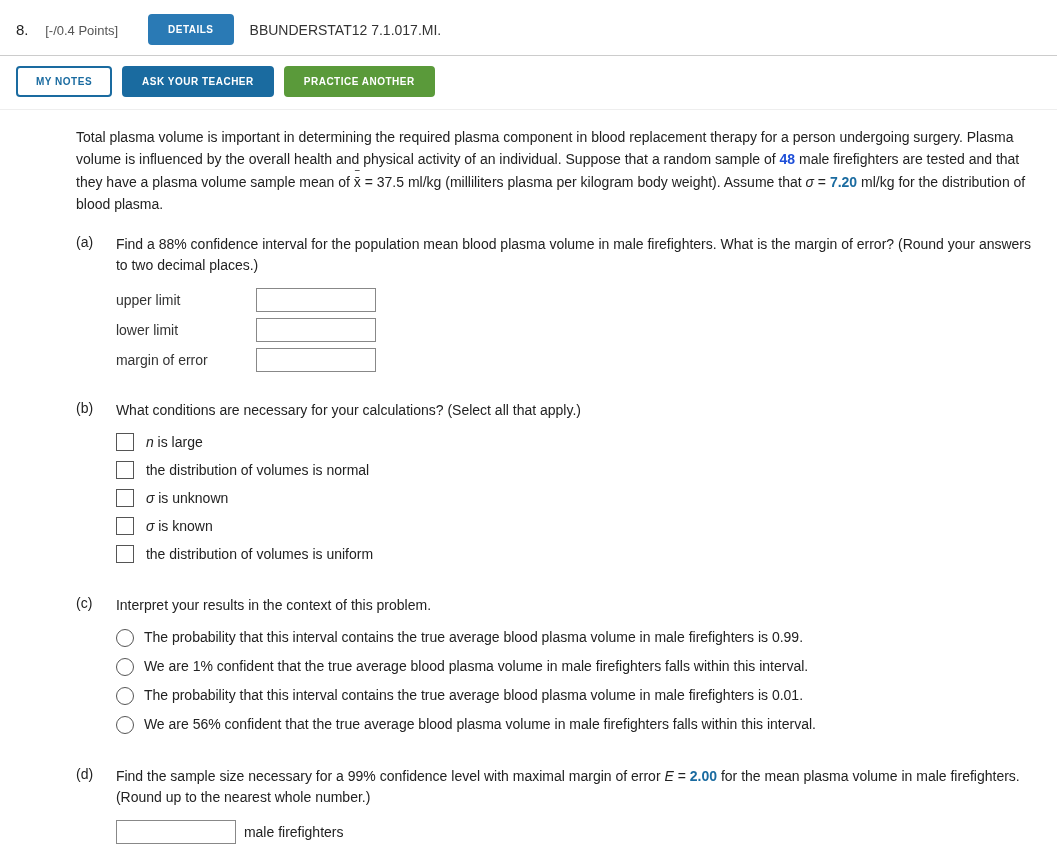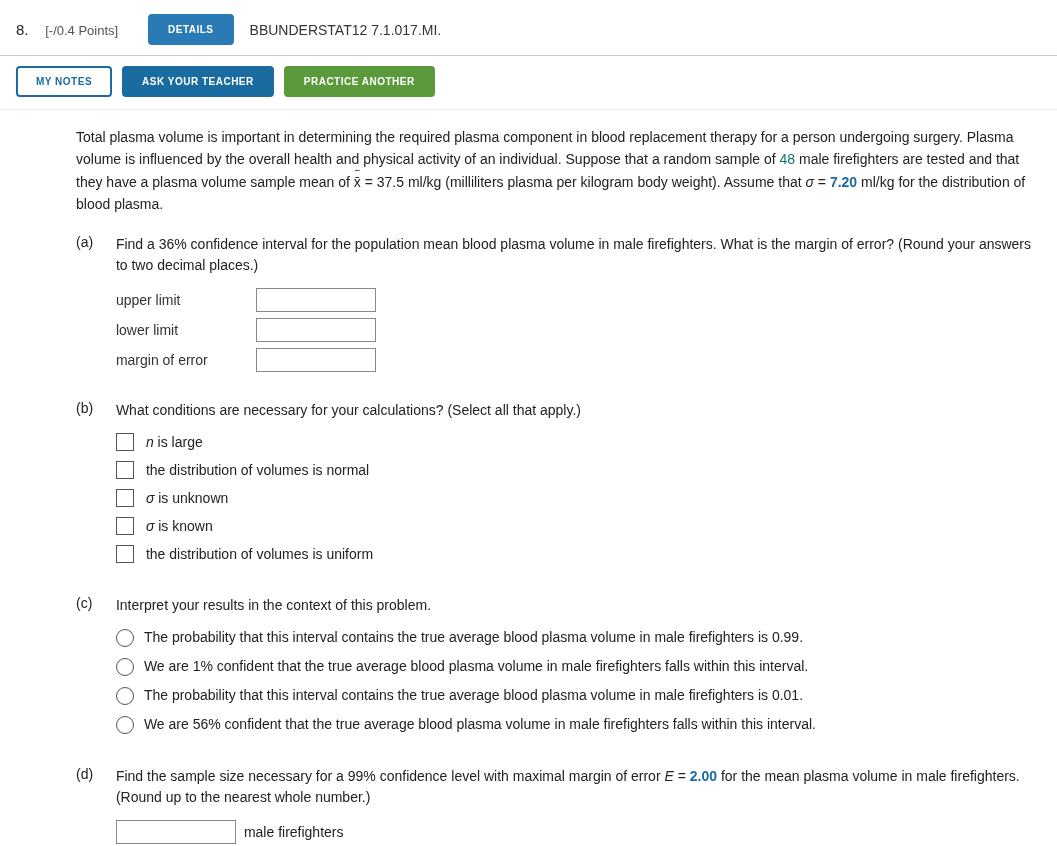--- a/index.html
+++ b/index.html
@@ -61,21 +61,21 @@
       border-bottom: 1px solid #eee;
     }
     .content {
       padding: 16px 20px 16px 76px;
     }
     .intro-text {
       line-height: 1.6;
       margin-bottom: 18px;
       color: #222;
     }
-    .highlight-orange { color: #0f766e; font-weight: normal; }
+    .highlight-orange { color: #1d4ed8; font-weight: bold; }
     .highlight-blue { color: #1a6ba0; font-weight: bold; }
     .part {
       margin-bottom: 22px;
     }
     .part-label {
       display: inline-block;
       min-width: 30px;
       font-weight: normal;
       color: #222;
       vertical-align: top;
@@ -185,21 +185,21 @@
 
 <div class="content">
 
   <p class="intro-text">
     <span>Total plasma volume is important in determining the required plasma component in blood replacement therapy for a person undergoing surgery. Plasma volume is influenced by the overall health and physical activity of an individual. Suppose that a random sample of </span><span class="highlight-orange">48</span><span> male firefighters are tested and that they have a plasma volume sample mean of </span><span class="xbar">x̄</span><span> = 37.5 ml/kg (milliliters plasma per kilogram body weight). Assume that </span><span class="sigma">σ</span><span> = </span><span class="highlight-blue">7.20</span><span> ml/kg for the distribution of blood plasma.</span>
   </p>
 
   <div class="part">
     <span class="part-label">(a)</span>
     <div class="part-content">
-      <p class="part-question">Find a 36% confidence interval for the population mean blood plasma volume in male firefighters. What is the margin of error? (Round your answers to two decimal places.)</p>
+      <p class="part-question">Find a 88% confidence interval for the population mean blood plasma volume in male firefighters. What is the margin of error? (Round your answers to two decimal places.)</p>
       <div class="field-row">
         <span class="field-label">upper limit</span>
         <input class="text-input" type="text" value="" style="">
       </div>
       <div class="field-row">
         <span class="field-label">lower limit</span>
         <input class="text-input" type="text" value="" style="">
       </div>
       <div class="field-row">
         <span class="field-label">margin of error</span>

